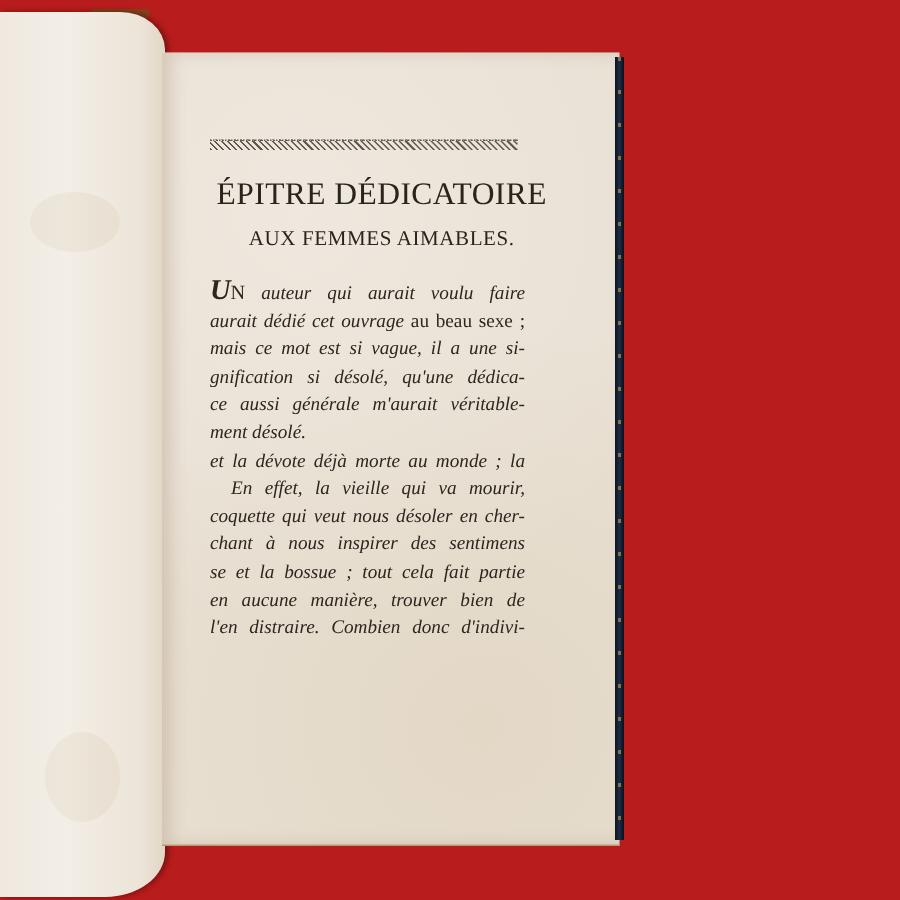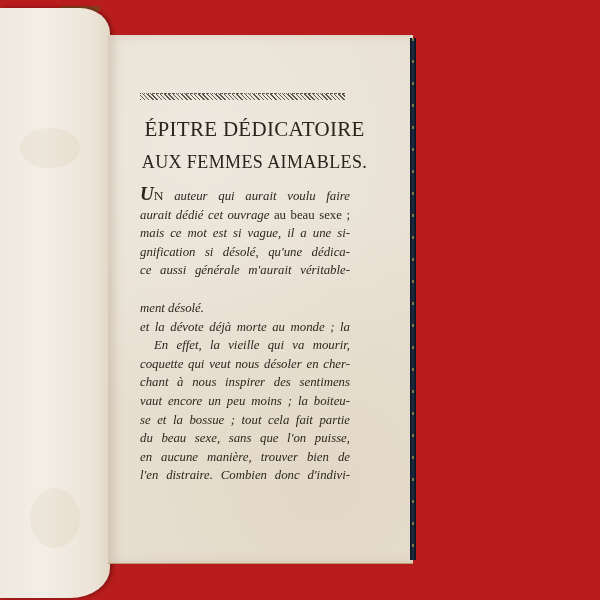--- a/index.html
+++ b/index.html
@@ -43,30 +43,30 @@
     border-top:1px dotted #3a3128;
   }
   .title {
     position:absolute; left:0; right:12px; top:82px; text-align:center;
     font-family:"Liberation Serif","DejaVu Serif",serif;
     font-size:21px; letter-spacing:0.3px; color:#2a241d;
   }
   .subtitle {
     position:absolute; left:0; right:12px; top:117px; text-align:center;
     font-family:"Liberation Serif","DejaVu Serif",serif;
-    font-size:18px; letter-spacing:0.4px; color:#2a241d;
+    font-size:14px; letter-spacing:0.4px; color:#2a241d;
   }
   .body-text {
     position:absolute; left:32px; top:150px; width:210px;
     font-family:"Liberation Serif","DejaVu Serif",serif;
     font-style:italic; font-size:12.8px; line-height:18.6px; color:#2c261f;
     text-align:justify;
   }
   .line { display:block; white-space:nowrap; text-align-last:justify; text-align:justify; }
-  .line.last { text-align-last:left;margin-top:19px; }
+  .line.last { text-align-last:left; }
   .indent { padding-left:14px; }
   .dropcap { font-size:19px; font-weight:bold; font-style:italic; }
   .smallcap { font-size:13.5px; font-style:normal; }
   .upright { font-style:normal; }
 </style>
 </head>
 <body>
 
 <div class="scene">
   <div class="top-edge-gilt"></div>
@@ -86,22 +86,20 @@
       <span class="line"><span>aurait dédié cet ouvrage </span><span class="upright">au beau sexe ;</span></span>
       <span class="line">mais ce mot est si vague, il a une si-</span>
       <span class="line">gnification si désolé, qu'une dédica-</span>
       <span class="line">ce aussi générale m'aurait véritable-</span>
       <span class="line last">ment désolé.</span>
 
       <span class="line">et la dévote déjà morte au monde ; la</span>
       <span class="line indent">En effet, la vieille qui va mourir,</span>
       <span class="line">coquette qui veut nous désoler en cher-</span>
       <span class="line">chant à nous inspirer des sentimens</span>
-      <span class="line">vaut encore un peu moins ; la boiteu-</span>
       <span class="line">se et la bossue ; tout cela fait partie</span>
-      <span class="line">du beau sexe, sans que l'on puisse,</span>
       <span class="line">en aucune manière, trouver bien de</span>
       <span class="line">l'en distraire. Combien donc d'indivi-</span>
     </div>
   </div>
 
   <div class="binding"></div>
 </div>
 
 </body></html>

